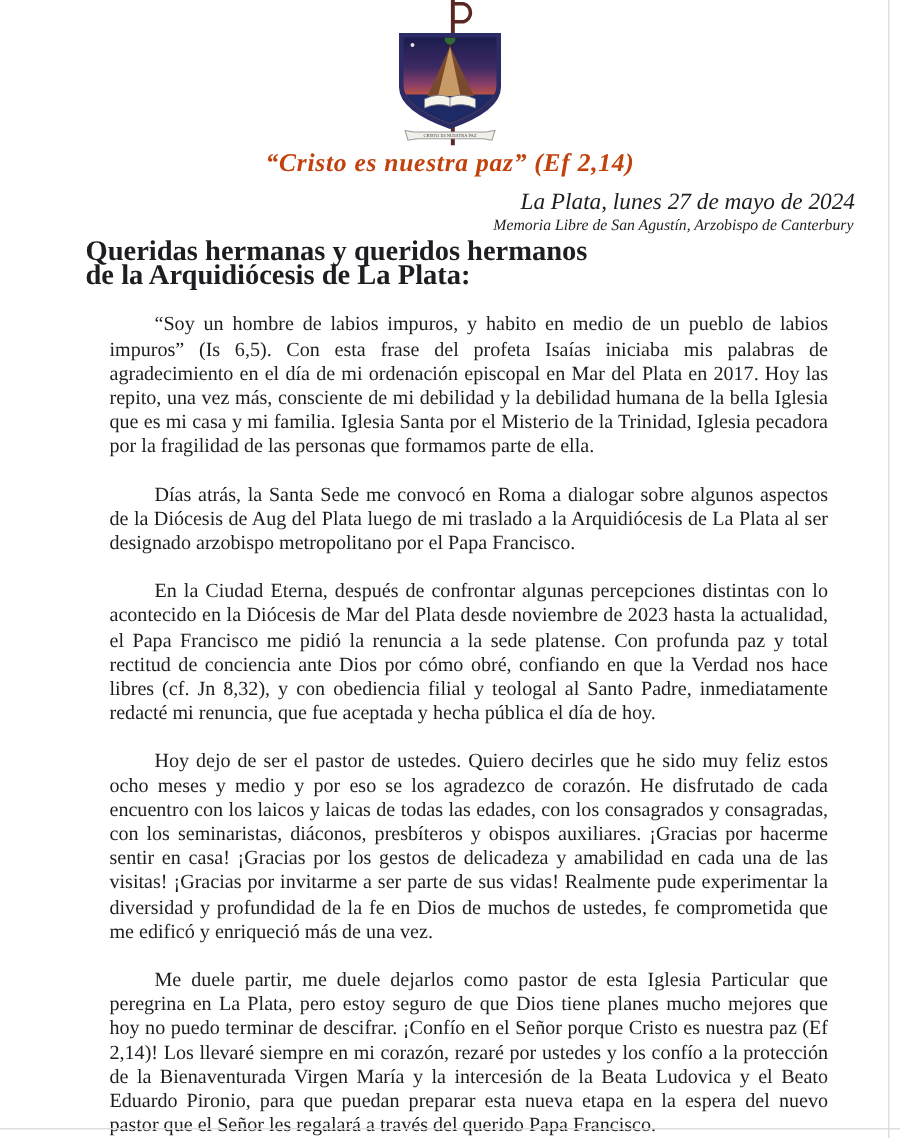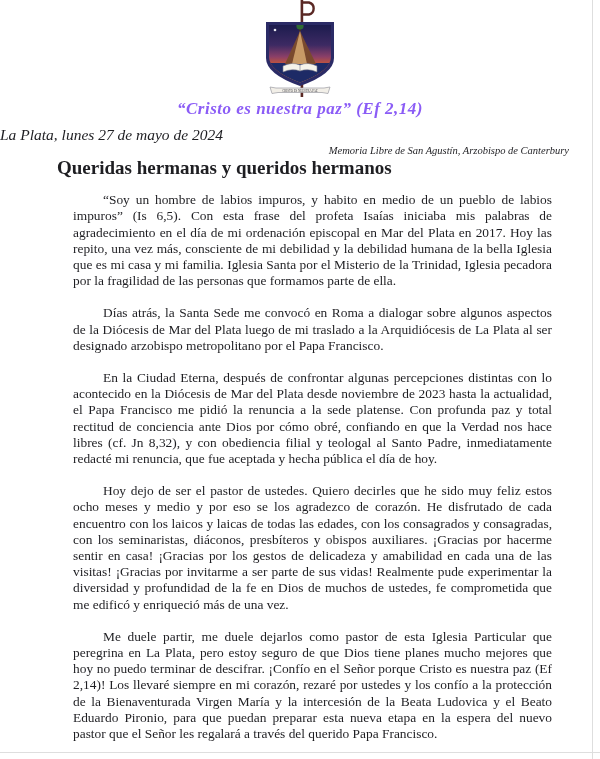--- a/index.html
+++ b/index.html
@@ -24,25 +24,27 @@
   .motto {
     text-align: center;
     font-style: italic;
     font-weight: bold;
     font-size: 17px;
     line-height: 22px;
     letter-spacing: 0.5px;
     margin-top: 1px;
   }
   .dateline {
+    text-align: right;
     padding-right: 30px;
     font-style: italic;
     font-size: 15.5px;
     line-height: 19px;
     margin-top: 5px;
+    margin-left: 16px;
   }
   .liturgical {
     text-align: right;
     padding-right: 31px;
     font-style: italic;
     font-size: 10.5px;
     line-height: 13px;
   }
   .content { padding: 3px 32px 0 57px; }
   .salutation {
@@ -116,34 +118,35 @@
         </g>
       </g>
 
       <g>
         <path d="M18,87 L24,88 H72 L78,87 L76,93.5 L70,92.5 H26 L20,93.5 Z" fill="#f2efe8" stroke="#9a9aa0" stroke-width="0.7"></path>
         <text x="48" y="91.6" font-size="3" text-anchor="middle" fill="#44444c" font-family="Liberation Serif, serif">CRISTO ES NUESTRA PAZ</text>
       </g>
     </svg>
   </div>
 
-  <div class="motto" style="color:#8b5cf6;">“Cristo es nuestra paz” (Ef 2,14)</div>
+  <div class="motto" style="color:#c2410c;">“Cristo es nuestra paz” (Ef 2,14)</div>
 
   <div class="dateline">La Plata, lunes 27 de mayo de 2024</div>
 
   <div class="liturgical">Memoria Libre de San Agustín, Arzobispo de Canterbury</div>
 
   <div class="content">
 
     <div class="salutation">
       <div>Queridas hermanas y queridos hermanos</div>
+      <div>de la Arquidiócesis de La Plata:</div>
     </div>
 
     <p class="body">“Soy un hombre de labios impuros, y habito en medio de un pueblo de labios impuros” (Is 6,5). Con esta frase del profeta Isaías iniciaba mis palabras de agradecimiento en el día de mi ordenación episcopal en Mar del Plata en 2017. Hoy las repito, una vez más, consciente de mi debilidad y la debilidad humana de la bella Iglesia que es mi casa y mi familia. Iglesia Santa por el Misterio de la Trinidad, Iglesia pecadora por la fragilidad de las personas que formamos parte de ella.</p>
-    <p class="body">Días atrás, la Santa Sede me convocó en Roma a dialogar sobre algunos aspectos de la Diócesis de Mar del Plata luego de mi traslado a la Arquidiócesis de La Plata al ser designado arzobispo metropolitano por el Papa Francisco.</p>
+    <p class="body">Días atrás, la Santa Sede me convocó en Roma a dialogar sobre algunos aspectos de la Diócesis de Aug del Plata luego de mi traslado a la Arquidiócesis de La Plata al ser designado arzobispo metropolitano por el Papa Francisco.</p>
     <p class="body">En la Ciudad Eterna, después de confrontar algunas percepciones distintas con lo acontecido en la Diócesis de Mar del Plata desde noviembre de 2023 hasta la actualidad, el Papa Francisco me pidió la renuncia a la sede platense. Con profunda paz y total rectitud de conciencia ante Dios por cómo obré, confiando en que la Verdad nos hace libres (cf. Jn 8,32), y con obediencia filial y teologal al Santo Padre, inmediatamente redacté mi renuncia, que fue aceptada y hecha pública el día de hoy.</p>
 
 
     <p class="body">Hoy dejo de ser el pastor de ustedes. Quiero decirles que he sido muy feliz estos ocho meses y medio y por eso se los agradezco de corazón. He disfrutado de cada encuentro con los laicos y laicas de todas las edades, con los consagrados y consagradas, con los seminaristas, diáconos, presbíteros y obispos auxiliares. ¡Gracias por hacerme sentir en casa! ¡Gracias por los gestos de delicadeza y amabilidad en cada una de las visitas! ¡Gracias por invitarme a ser parte de sus vidas! Realmente pude experimentar la diversidad y profundidad de la fe en Dios de muchos de ustedes, fe comprometida que me edificó y enriqueció más de una vez.</p>
     <p class="body">Me duele partir, me duele dejarlos como pastor de esta Iglesia Particular que peregrina en La Plata, pero estoy seguro de que Dios tiene planes mucho mejores que hoy no puedo terminar de descifrar. ¡Confío en el Señor porque Cristo es nuestra paz (Ef 2,14)! Los llevaré siempre en mi corazón, rezaré por ustedes y los confío a la protección de la Bienaventurada Virgen María y la intercesión de la Beata Ludovica y el Beato Eduardo Pironio, para que puedan preparar esta nueva etapa en la espera del nuevo pastor que el Señor les regalará a través del querido Papa Francisco.</p>
 
     <div class="signature">+Mons. Gabriel Mestre</div>
 
   </div>
 

